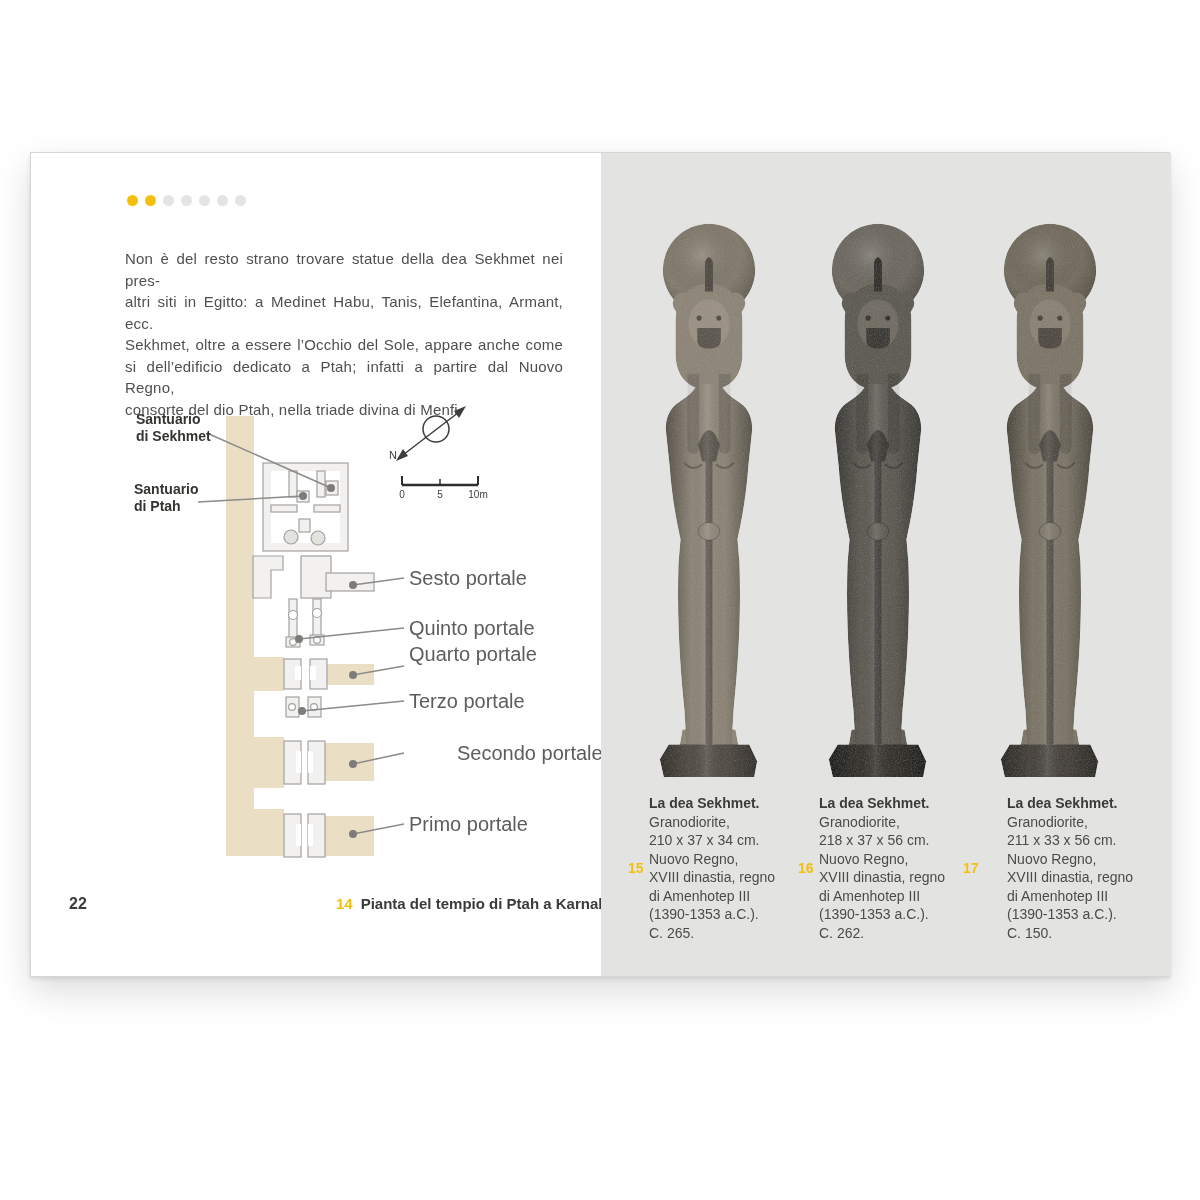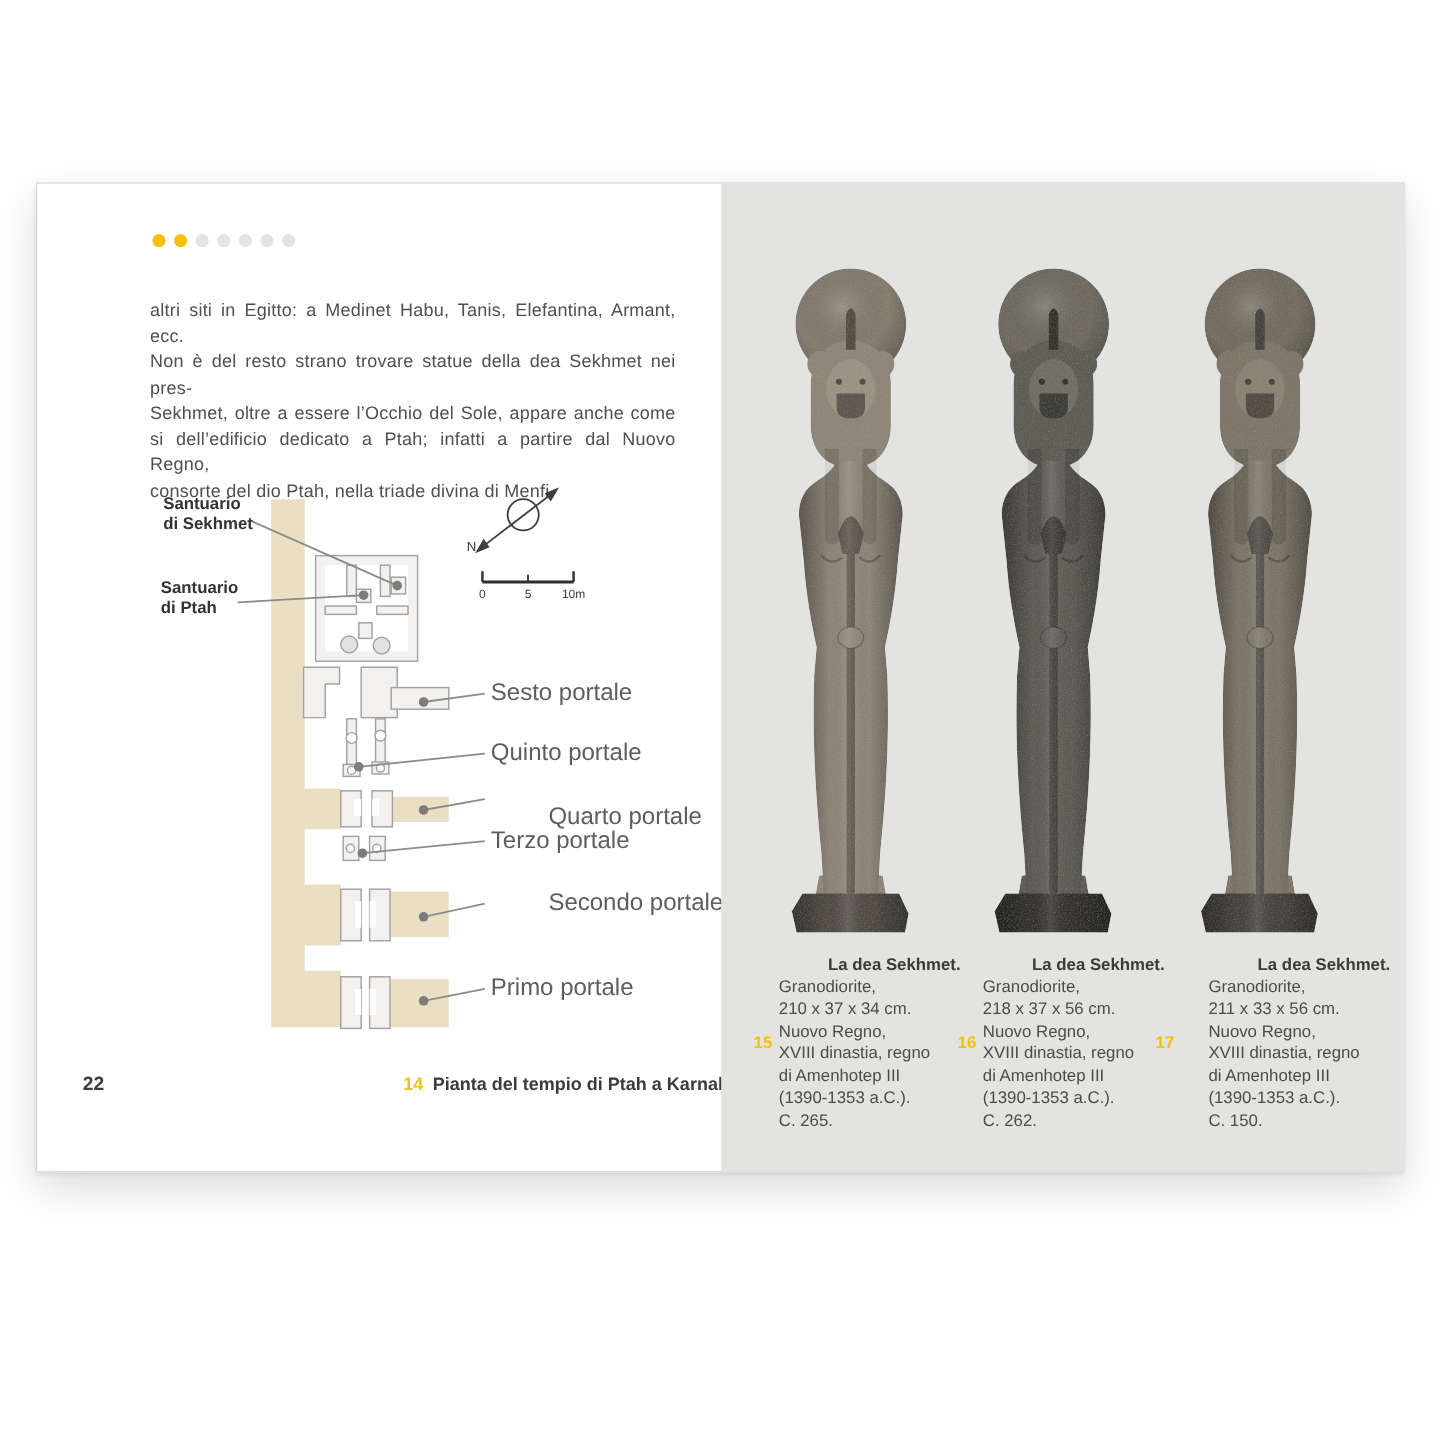--- a/index.html
+++ b/index.html
@@ -47,21 +47,21 @@
   .p-body{fill:var(--cb);}
   .p-disk{fill:var(--cd);}
   .p-face{fill:var(--cf);}
   .p-shadow{fill:var(--cs);}
   .p-base{fill:var(--cs);}
   .fig-cap{
     position:absolute;top:641px;display:flex;align-items:center;
     font-size:14px;line-height:18.5px;color:#4b4b49;
   }
   .fig-cap .cap-num{width:21px;flex:0 0 21px;font-size:14px;}
-  .cap-title{font-weight:bold;color:var(--ink);margin-left:41px;}
+  .cap-title{font-weight:bold;color:var(--ink);}
   
   .svg-small-text{font-family:"Liberation Sans",sans-serif;font-size:10px;fill:#3c3c3a;}
   .svg-n-text{font-family:"Liberation Sans",sans-serif;font-size:11px;fill:#3c3c3a;}
 </style>
 </head>
 <body>
 
 <svg width="0" height="0" style="position:absolute" aria-hidden="true">
   <defs>
     <linearGradient id="shadeH" x1="0" y1="0" x2="1" y2="0">
@@ -96,22 +96,22 @@
     <span class="dot active"></span>
     <span class="dot active"></span>
     <span class="dot"></span>
     <span class="dot"></span>
     <span class="dot"></span>
     <span class="dot"></span>
     <span class="dot"></span>
   </div>
 
   <div class="paragraph">
+    <div class="line">Non è del resto strano trovare statue della dea Sekhmet nei pres-</div>
     <div class="line">altri siti in Egitto: a Medinet Habu, Tanis, Elefantina, Armant, ecc.</div>
-    <div class="line">Non è del resto strano trovare statue della dea Sekhmet nei pres-</div>
     <div class="line">Sekhmet, oltre a essere l’Occhio del Sole, appare anche come</div>
     <div class="line">si dell’edificio dedicato a Ptah; infatti a partire dal Nuovo Regno,</div>
     <div class="line last">consorte del dio Ptah, nella triade divina di Menfi.</div>
   </div>
 
   <div class="diagram">
     <svg class="plan-svg" width="440" height="470" viewBox="0 0 440 470" xmlns="http://www.w3.org/2000/svg">
 
       <path fill="var(--beige)" d="M105,15 H133 V256 H163 V290 H133 V336 H163 V387 H133 V408 H163 V455 H105 Z"></path>
 
@@ -205,21 +205,21 @@
       <text class="svg-small-text" x="319" y="97" text-anchor="middle">5</text>
       <text class="svg-small-text" x="357" y="97" text-anchor="middle">10m</text>
     </svg>
 
     <div class="diag-label" style="left:15px;top:10px;">Santuario
 di Sekhmet</div>
     <div class="diag-label" style="left:13px;top:80px;">Santuario
 di Ptah</div>
     <div class="portal-label" style="top:177px;">Sesto portale</div>
     <div class="portal-label" style="top:227px;">Quinto portale</div>
-    <div class="portal-label" style="top:280px;margin-left:48px;">Quarto portale</div>
+    <div class="portal-label" style="top:253px;">Quarto portale</div>
     <div class="portal-label" style="top:300px;">Terzo portale</div>
     <div class="portal-label" style="top:352px;margin-left:48px;">Secondo portale</div>
     <div class="portal-label" style="top:423px;">Primo portale</div>
   </div>
 
   <div class="pagenum">22</div>
 
   <div class="plan-cap">
     <span class="cap-num">14</span>
     <span>Pianta del tempio di Ptah a Karnak.</span>

